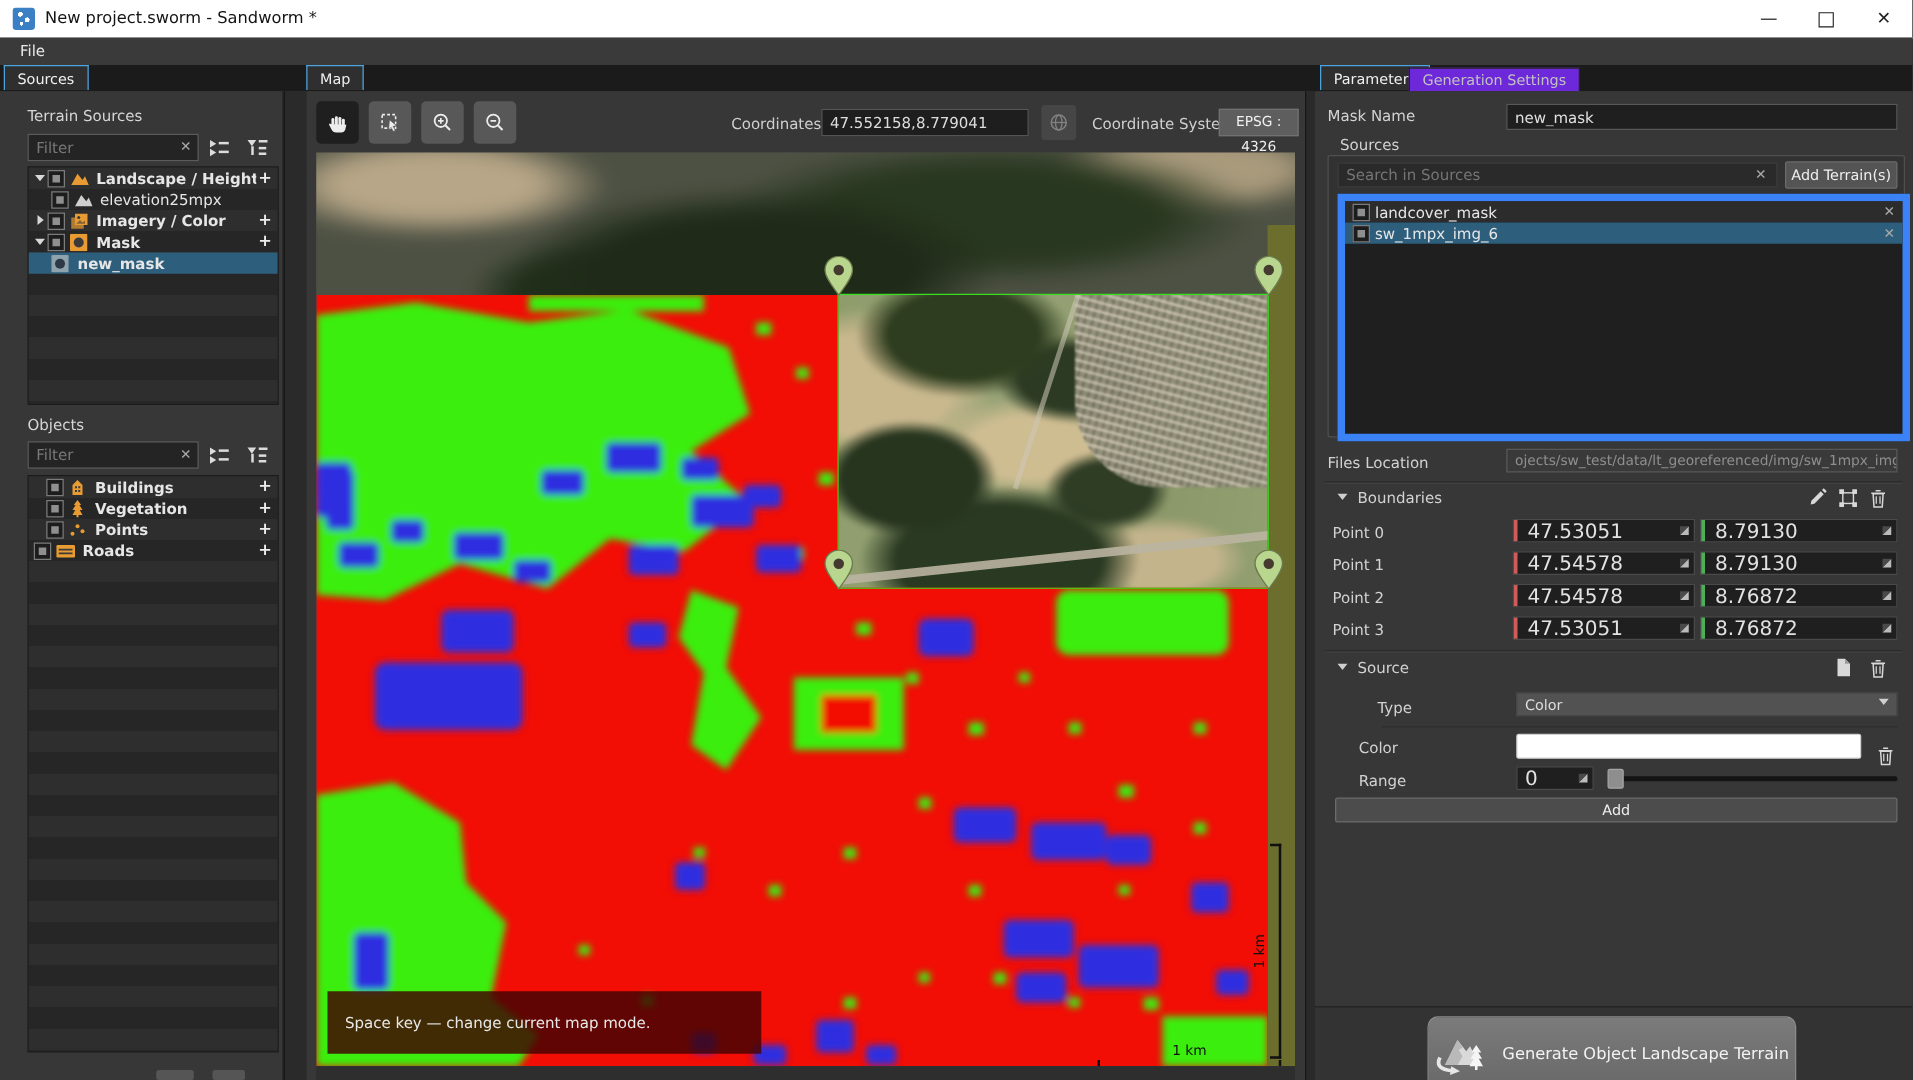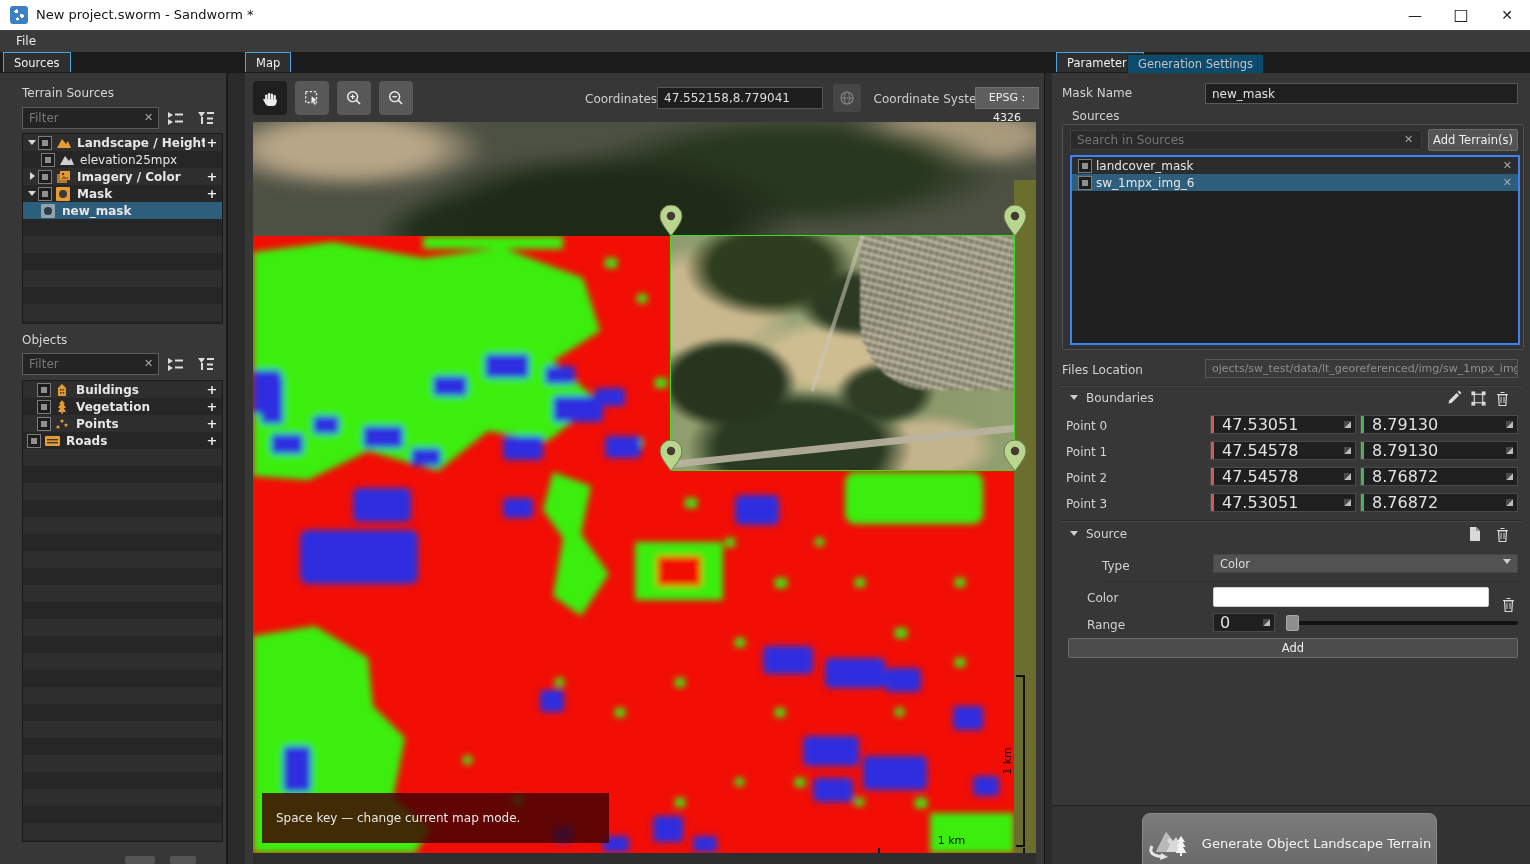--- a/index.html
+++ b/index.html
@@ -18,21 +18,21 @@
       radial-gradient(circle 1.6px at 40% 72%,#fff 95%,transparent);}
   .title-text{left:36px;top:0;height:30px;line-height:30px;font-size:13px;color:#141414}
   .wbtn{top:0;width:46px;height:30px;line-height:30px;text-align:center;color:#222;font-size:14px;cursor:default}
   
   .menubar{left:0;top:30px;width:1530px;height:22px;background:#3a3a3a}
   .menu-item{left:8px;top:0;height:22px;line-height:22px;padding:0 8px;color:#e8e8e8}
   
   .tabstrip{left:0;top:52px;width:1530px;height:21px;background:#1b1b1b}
   .tab{position:absolute;top:0;height:20px;line-height:20px;padding:0 10px;font-size:11.5px;box-sizing:border-box}
   .tab.active{background:#2f2f2f;border:1px solid var(--accent-blue,#4aa3dc);border-bottom:none;color:#f0f0f0}
-  .tab.inactive{top:2px;height:19px;line-height:18px;background:#0c4a6e;border:1px solid #242424;border-bottom:none;color:#c2c2c2}
+  .tab.inactive{top:2px;height:19px;line-height:18px;background:#6d28d9;border:1px solid #242424;border-bottom:none;color:#c2c2c2}
   
   .left-panel{left:0;top:73px;width:226px;height:791px;background:#373737;border-right:1px solid #1e1e1e}
   .gap-v{top:73px;height:791px;background:#2a2a2a;border-left:1px solid #171717;border-right:1px solid #171717}
   .map-panel{left:245px;top:73px;width:799px;height:791px;background:#373737}
   .right-panel{left:1052px;top:73px;width:478px;height:791px;background:#373737}
   .sec-label{color:#d6d6d6}
   
   .tinput{background:#242424;border:1px solid #5c5c5c;color:#ddd;font-family:inherit;font-size:12px;box-sizing:border-box;padding:0 18px 0 6px;outline:none}
   .tinput::placeholder{color:#787878}
   .clear-x{position:absolute;color:#a8a8a8;font-size:11px;cursor:default}
@@ -93,21 +93,21 @@
   .hscale{left:625px;top:712px;width:147px;color:#101010;font-size:11px}
   .hscale .lab{text-align:center;margin-bottom:1px}
   .hscale .bar{height:7px;border-left:2px solid #101010;border-right:2px solid #101010;border-bottom:2px solid #101010}
   .vscale{left:763px;top:553px;width:9px;height:172px;border-right:2px solid #101010;border-top:2px solid #101010;border-bottom:2px solid #101010;box-sizing:border-box}
   .vscale .lab{position:absolute;right:9px;top:50%;transform:translateY(-50%) rotate(180deg);writing-mode:vertical-rl;color:#101010;font-size:11px;white-space:nowrap}
   .map-bottom{left:8px;top:780px;width:783px;height:11px;background:#2e2e2e}
   
   .rlabel{position:absolute;color:#d2d2d2}
   .rinput{position:absolute;background:#1f1f1f;border:1px solid #585858;color:#e0e0e0;font-family:inherit;font-size:12px;padding:0 6px;box-sizing:border-box;outline:none}
   .groupbox{left:10px;top:51px;width:460px;height:224px;background:#323232;border:1px solid #4f4f4f;border-radius:2px}
-  .srclist{position:absolute;left:18px;top:82px;width:446px;height:186px;background:#1f1f1f;border:2px solid #3b82f6;overflow:hidden}
+  .srclist{position:absolute;left:18px;top:82px;width:446px;height:186px;background:#1f1f1f;border:6px solid #3b82f6;overflow:hidden}
   .srow{display:flex;align-items:center;height:17px;padding:0 6px 0 6px}
   .srow:nth-child(odd){background:#2c2c2c}
   .srow.sel{background:var(--selection-blue,#2d5f7d)}
   .srow .name{flex:1;color:#e6e6e6}
   .btn{position:absolute;background:#545454;border:1px solid #6b6b6b;color:#efefef;text-align:center;font-size:11.5px;box-sizing:border-box;border-radius:2px}
   .divider{position:absolute;height:1px;background:#2a2a2a;box-shadow:0 1px 0 #454545}
   .hdr-arrow{position:absolute;width:0;height:0;border:4px solid transparent;border-top:5px solid #cfcfcf}
   .field{position:absolute;background:#1f1f1f;border:1px solid #4a4a4a;box-sizing:border-box;display:flex;align-items:center}
   .field .bar{width:3px;align-self:stretch;flex:none}
   .field .val{flex:1;padding-left:8px;color:#e2e2e2;font-size:16px}

